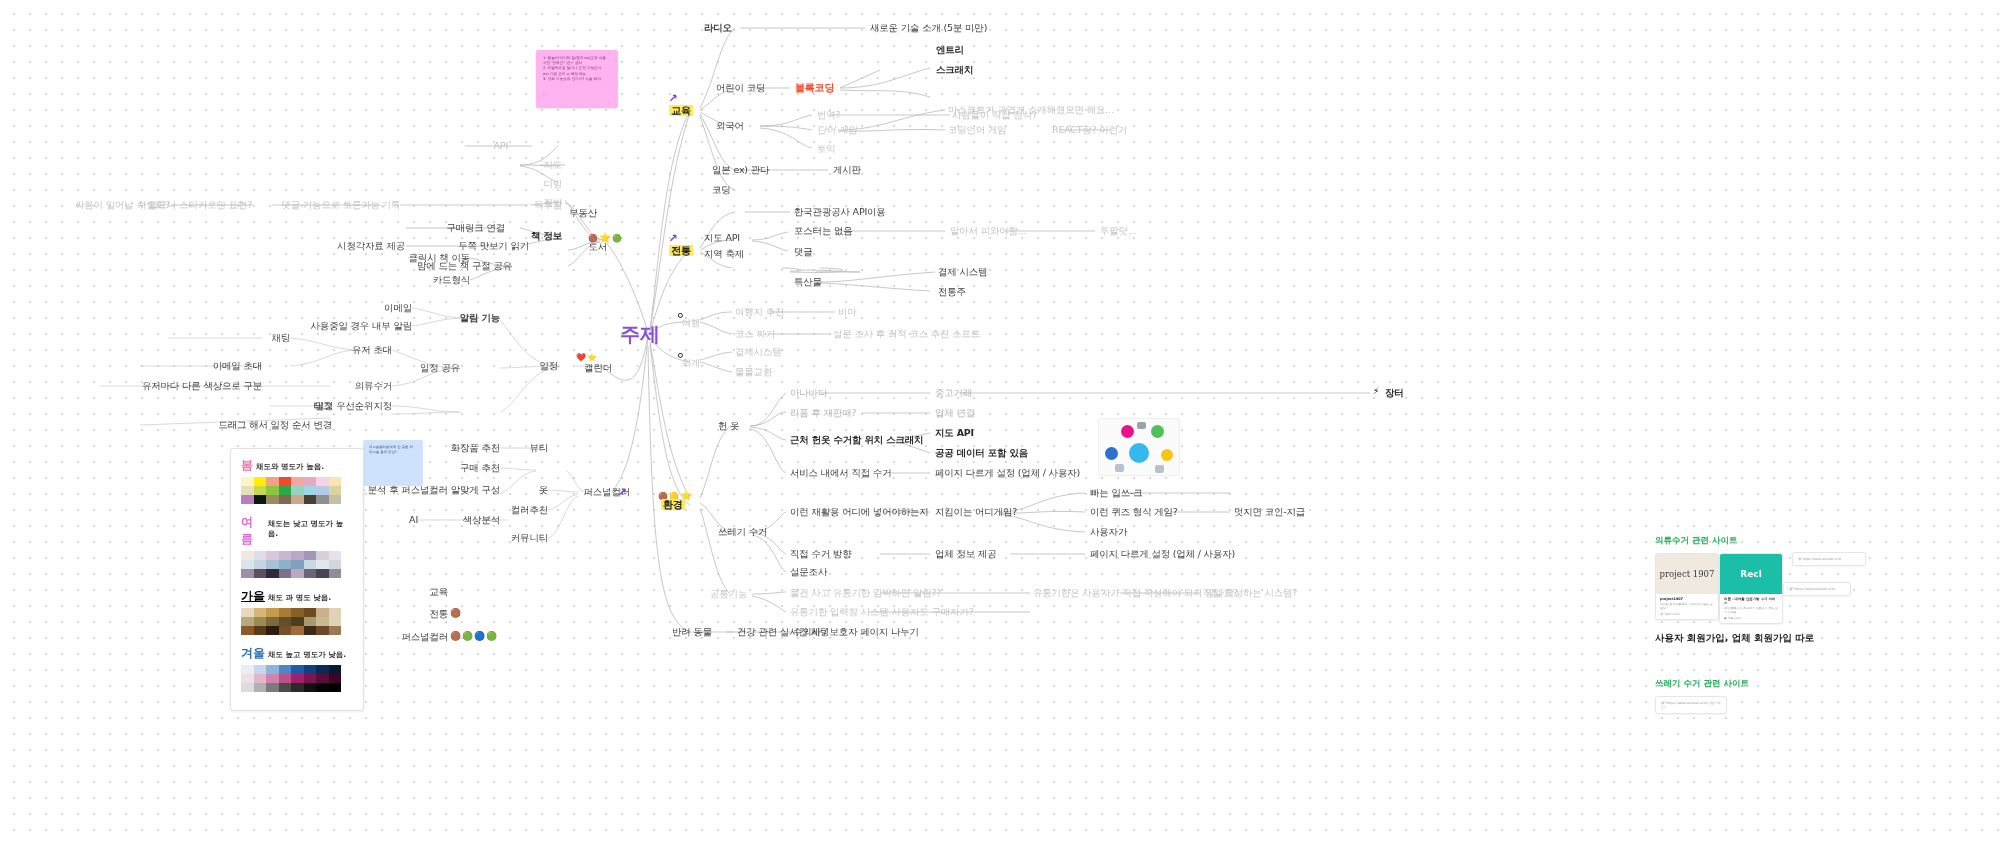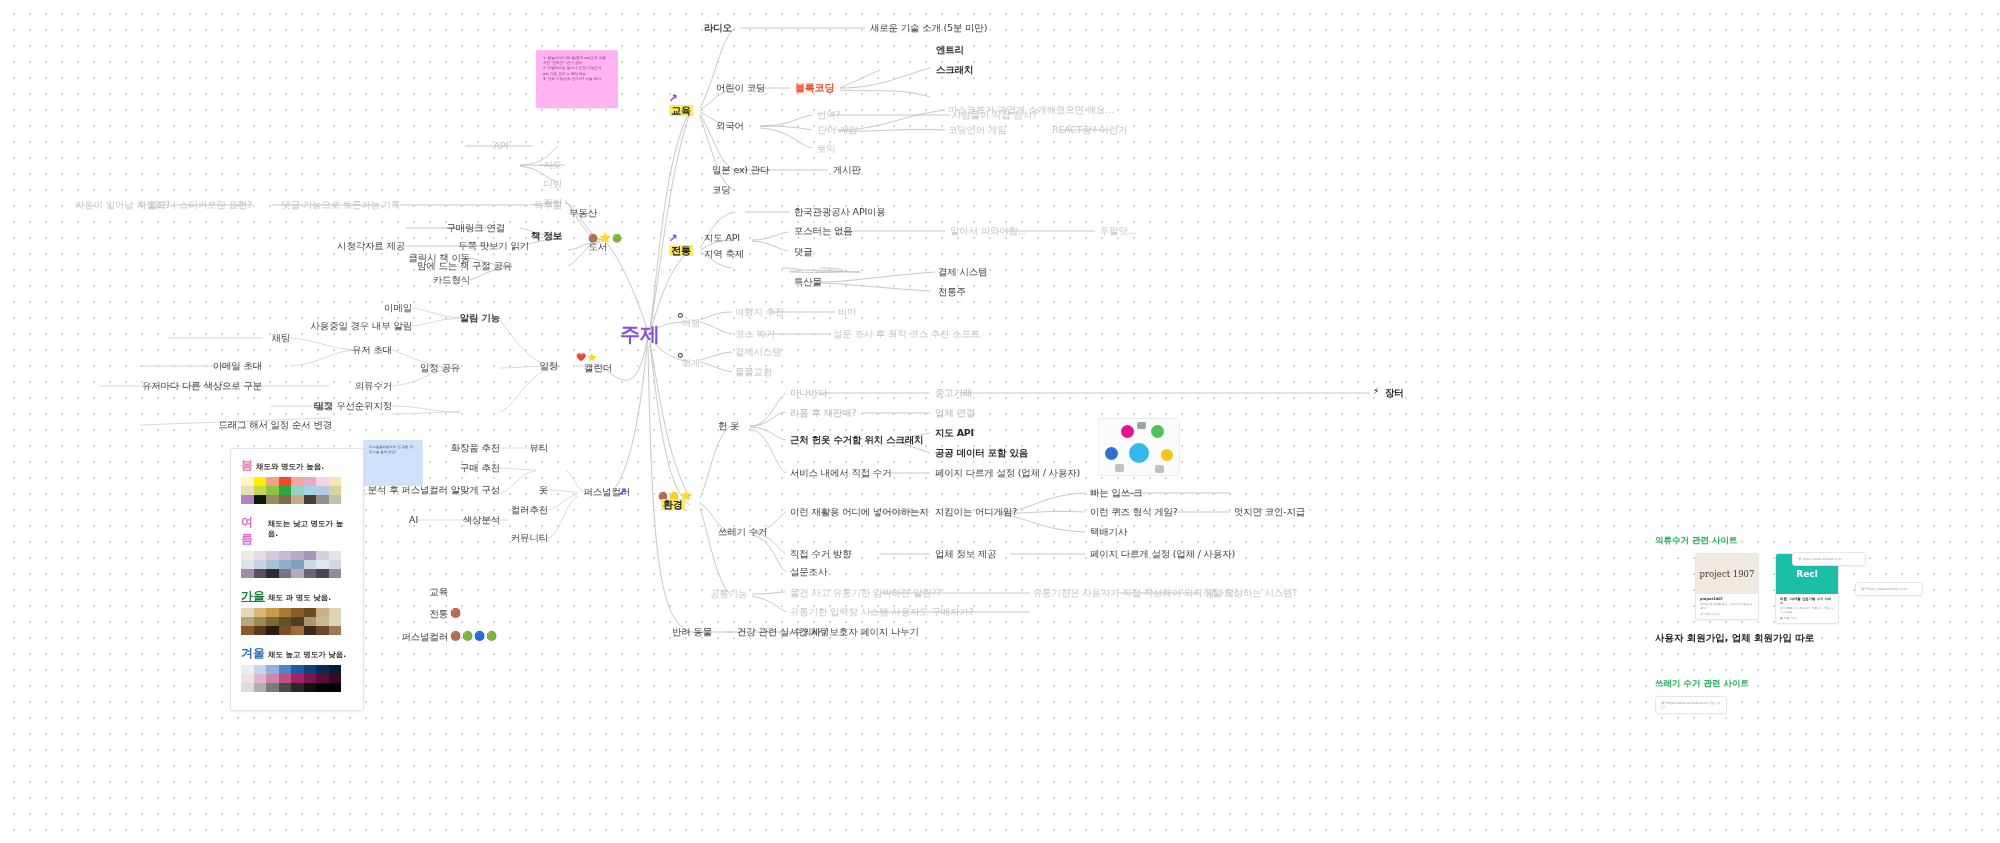--- a/index.html
+++ b/index.html
@@ -57,21 +57,21 @@
     position:absolute;background:#fff;border:1px solid #e2e2e2;border-radius:3px;
     box-shadow:0 1px 3px rgba(0,0,0,.07);padding:8px 10px;
   }
   .pal-season{display:flex;align-items:baseline;gap:3px;margin-bottom:3px;}
   .pal-name{font-weight:bold;font-size:12px;}
   .pal-desc{font-size:7.5px;color:#333;font-weight:bold;}
   .swatches{display:grid;grid-template-columns:repeat(8,12.5px);grid-auto-rows:9px;gap:0;margin-bottom:10px;}
   .swatches div{width:12.5px;height:9px;}
   .site-panel{position:absolute;}
   .site-title{font-weight:bold;font-size:8.5px;margin-bottom:6px;}
-  .cards{display:flex;gap:16px;align-items:flex-start;margin-left:40px;}
+  .cards{display:flex;gap:0;align-items:flex-start;}
   .site-card{
     width:62px;border:1px solid #e6e6e6;border-radius:3px;background:#fff;overflow:hidden;
     box-shadow:0 1px 2px rgba(0,0,0,.06);
   }
   .site-thumb{height:40px;display:flex;align-items:center;justify-content:center;}
   .site-meta{padding:3px 4px;}
   .site-meta .t{font-size:3.4px;font-weight:bold;color:#222;}
   .site-meta .d{font-size:2.9px;color:#888;line-height:4px;margin-top:1px;}
   .site-meta .u{font-size:2.9px;color:#999;margin-top:2px;}
   .link-chip{
@@ -377,21 +377,21 @@
 <div class="node l bold" style="left:790px;top:440px;">근처 헌옷 수거함 위치 스크래치</div>
 <div class="node l bold" style="left:935px;top:433px;">지도 API</div>
 <div class="node l bold" style="left:935px;top:453px;">공공 데이터 포함 있음</div>
 <div class="node l" style="left:790px;top:473px;">서비스 내에서 직접 수거</div>
 <div class="node l" style="left:935px;top:473px;">페이지 다르게 설정 (업체 / 사용자)</div>
 <div class="node l" style="left:718px;top:532px;">쓰레기 수거</div>
 <div class="node l" style="left:790px;top:512px;">이런 재활용 어디에 넣어야하는지</div>
 <div class="node l" style="left:935px;top:512px;">지킴이는 어디게임?</div>
 <div class="node l" style="left:1090px;top:493px;">빠는 입쓰-크</div>
 <div class="node l" style="left:1090px;top:512px;">이런 퀴즈 형식 게임?</div>
-<div class="node l" style="left:1090px;top:532px;">택배기사</div>
+<div class="node l" style="left:1090px;top:532px;">사용자가</div>
 <div class="node l" style="left:1234px;top:512px;">멋지면 코인-지급</div>
 <div class="node l" style="left:790px;top:554px;">직접 수거 방향</div>
 <div class="node l" style="left:935px;top:554px;">업체 정보 제공</div>
 <div class="node l" style="left:1090px;top:554px;">페이지 다르게 설정 (업체 / 사용자)</div>
 <div class="node l" style="left:790px;top:572px;">설문조사</div>
 <div class="node l dim" style="left:710px;top:594px;">공통기능</div>
 <div class="node l dim" style="left:790px;top:593px;">물건 사고 유통기한 임박하면 알림??</div>
 <div class="node l dim" style="left:790px;top:612px;">유통기한 입력창 시스템 사용자도 구매자가?</div>
 <div class="node l dim" style="left:1033px;top:593px;">유통기한은 사용자가 직접 작성해야 되지 않나요?</div>
 <div class="node l dim" style="left:1203px;top:593px;">직접 작성하는 시스템?</div>
@@ -457,21 +457,21 @@
       <div style="background: rgb(92, 79, 98);"></div>
       <div style="background: rgb(47, 42, 56);"></div>
       <div style="background: rgb(125, 112, 137);"></div>
       <div style="background: rgb(183, 170, 190);"></div>
       <div style="background: rgb(109, 100, 120);"></div>
       <div style="background: rgb(75, 68, 84);"></div>
       <div style="background: rgb(147, 138, 156);"></div>
     </div>
 
   <div class="pal-season">
-    <span class="pal-name" style="color:#15803d;text-decoration:underline;">가을</span>
+    <span class="pal-name" style="color:#000000;text-decoration:underline;">가을</span>
     <span class="pal-desc">채도 과 명도 낮음.</span>
   </div>
   <div class="swatches" id="sw2">
       <div style="background: rgb(232, 217, 189);"></div>
       <div style="background: rgb(214, 183, 119);"></div>
       <div style="background: rgb(199, 154, 76);"></div>
       <div style="background: rgb(169, 124, 52);"></div>
       <div style="background: rgb(138, 95, 38);"></div>
       <div style="background: rgb(110, 74, 30);"></div>
       <div style="background: rgb(203, 176, 137);"></div>

